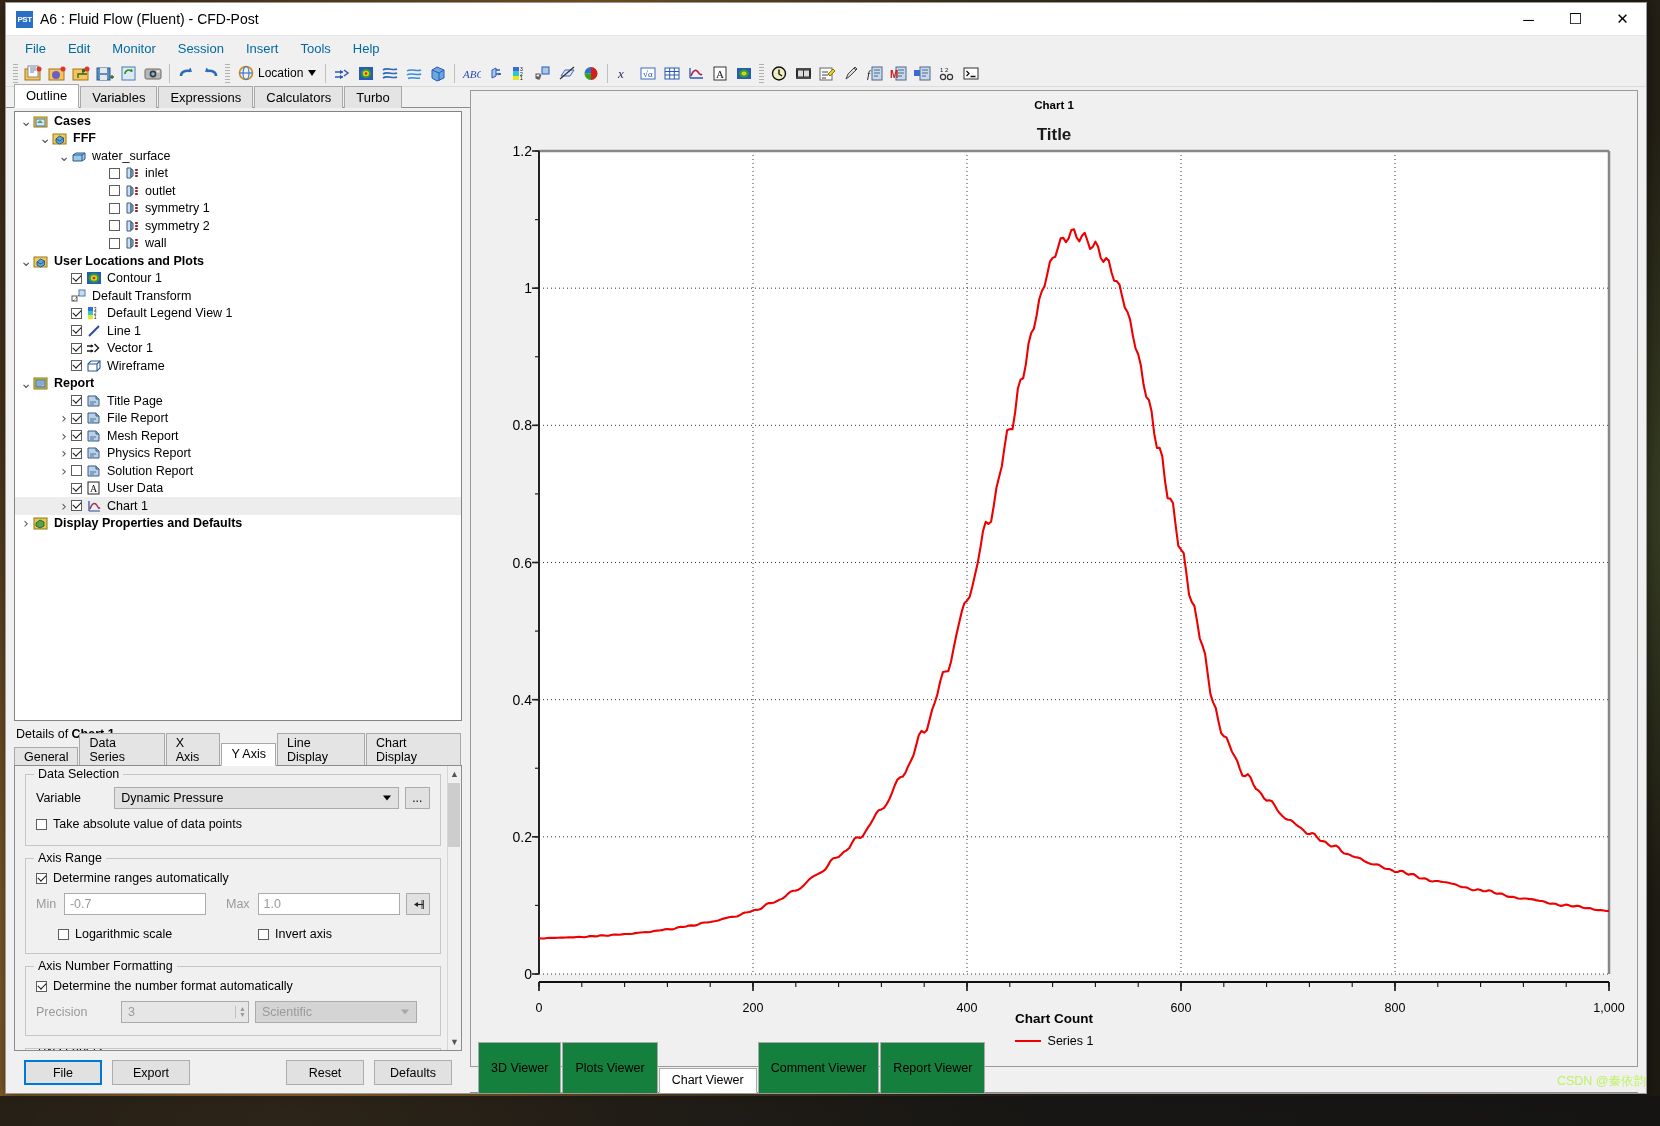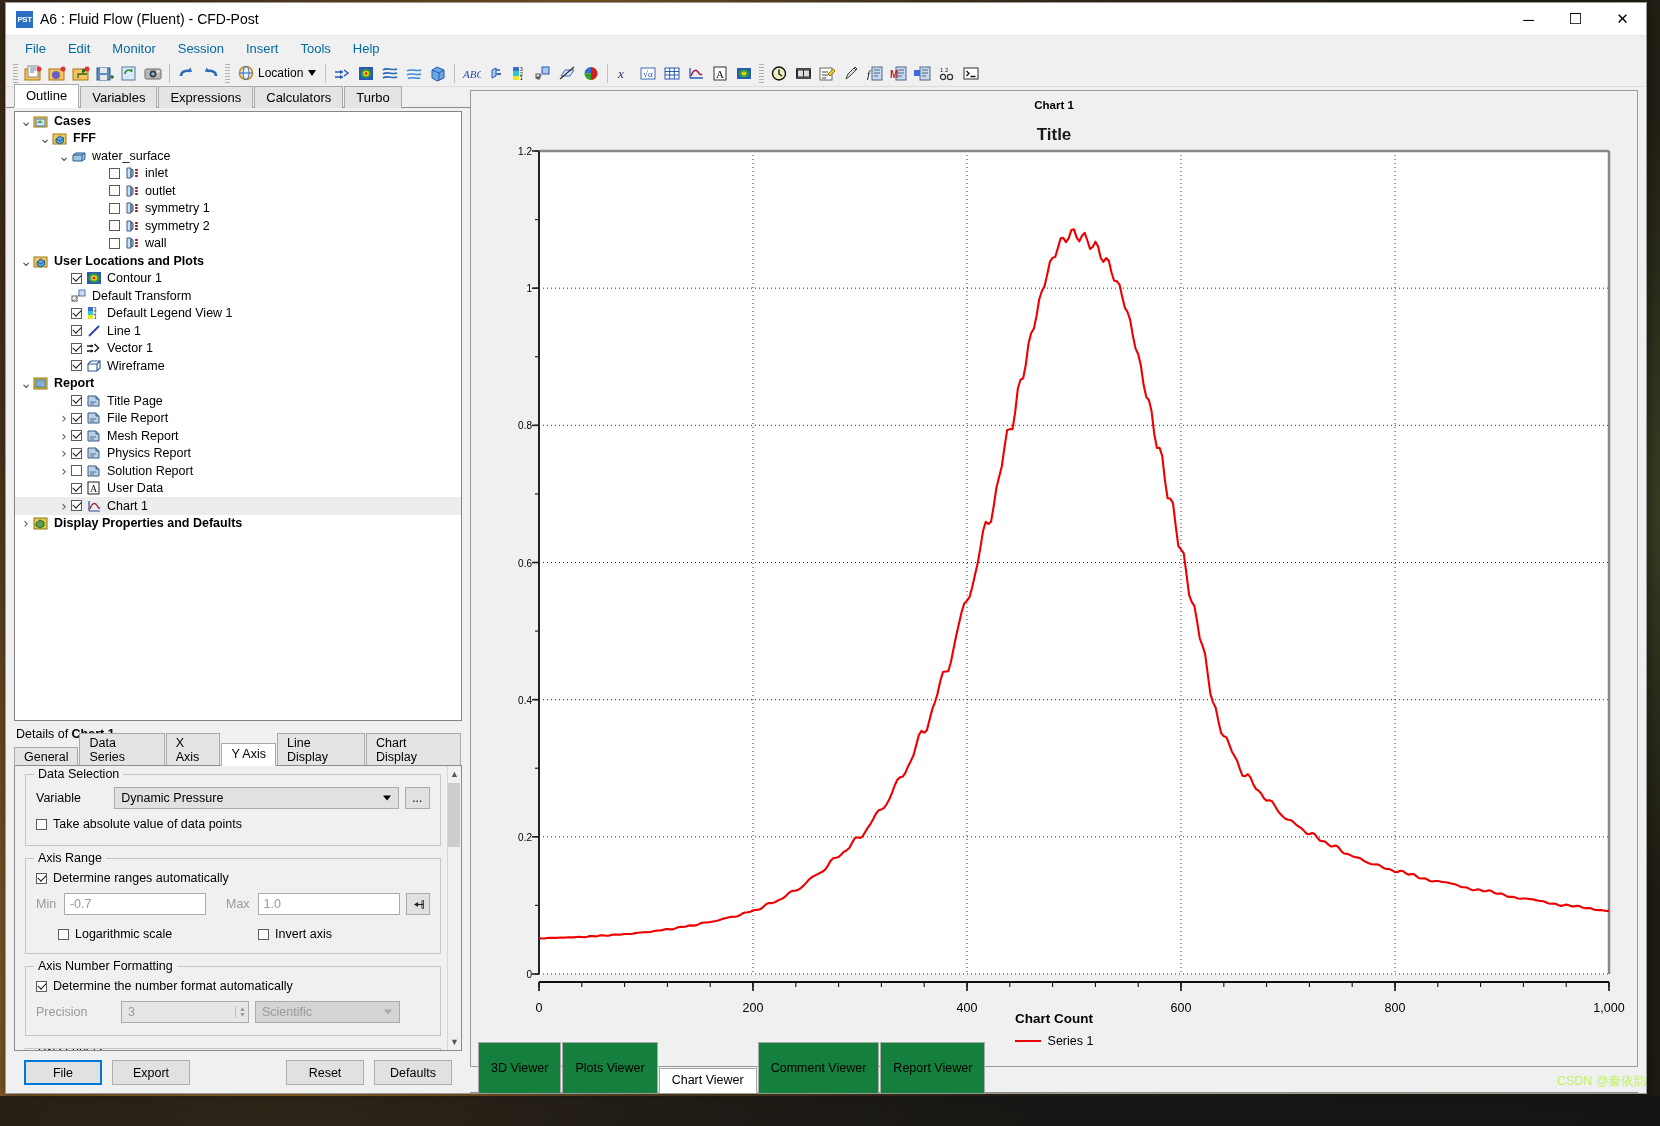--- a/index.html
+++ b/index.html
@@ -146,21 +146,21 @@
   #chart-title{ text-align:center; font-size:17px; font-weight:bold; padding-top:14px;
                 color:#1a1a1a; }
   #plot-wrap{ position:absolute; left:0; right:0; top:52px; bottom:0; }
   #ylabel{ position:absolute; left:14px; top:52%; transform:translateY(-50%) rotate(-90deg);
            transform-origin:center; font-size:13px; font-weight:bold; white-space:nowrap; }
   #xlabel{ position:absolute; bottom:40px; left:0; right:0; text-align:center;
            font-size:13.5px; font-weight:bold; }
   #legend{ position:absolute; bottom:18px; left:0; right:0; display:flex;
            align-items:center; justify-content:center; gap:7px; font-size:12.5px; }
   #legend .lline{ width:26px;height:2.5px;background:#ee0000; display:inline-block;}
-  .ytick{ position:absolute; right:0; transform:translateY(-50%); font-size:10px;
+  .ytick{ position:absolute; right:0; transform:translateY(-50%); font-size:14px;
           text-align:right; padding-right:7px; }
   .xtick{ position:absolute; transform:translateX(-50%); font-size:12.5px; top:9px; }
   
   #viewer-tabs{ display:flex; align-items:flex-end; height:24px; padding-left:8px;
                 flex:0 0 24px; border-bottom:1px solid #8c8c8c; margin-top:2px;}
   .vtab{ font-size:12.5px; padding:18px 12px; background:#15803d; border:1px solid #a9a9a9;
          border-bottom:none; margin-right:1px; cursor:default; position:relative; top:1px;}
   .vtab.active{ background:#fff; padding:4px 12px 5px 12px; z-index:2; border-bottom:1px solid #fff;}
   
   #watermark{ position:absolute; right:14px; bottom:36px; font-size:12.5px;
@@ -788,21 +788,21 @@
               </div>
               <div class="frow" style="margin-top:8px;margin-bottom:2px">
                 <div class="flabel dim" style="width:85px">Precision</div>
                 <div class="spin">
                   <span>3</span>
                   <span class="arrows">
                     <span>▲</span>
                     <span>▼</span>
                   </span>
                 </div>
-                <div class="fakesel dis" style="width:145px;margin-left:6px">
+                <div class="fakesel dis" style="width:162px;margin-left:6px">
                   <span>Scientific</span>
                   <span class="carat"></span>
                 </div>
               </div>
             </div>
 
             <div class="group" style="height:26px;overflow:hidden">
               <div class="glegend">Axis Labels</div>
             </div>
 

